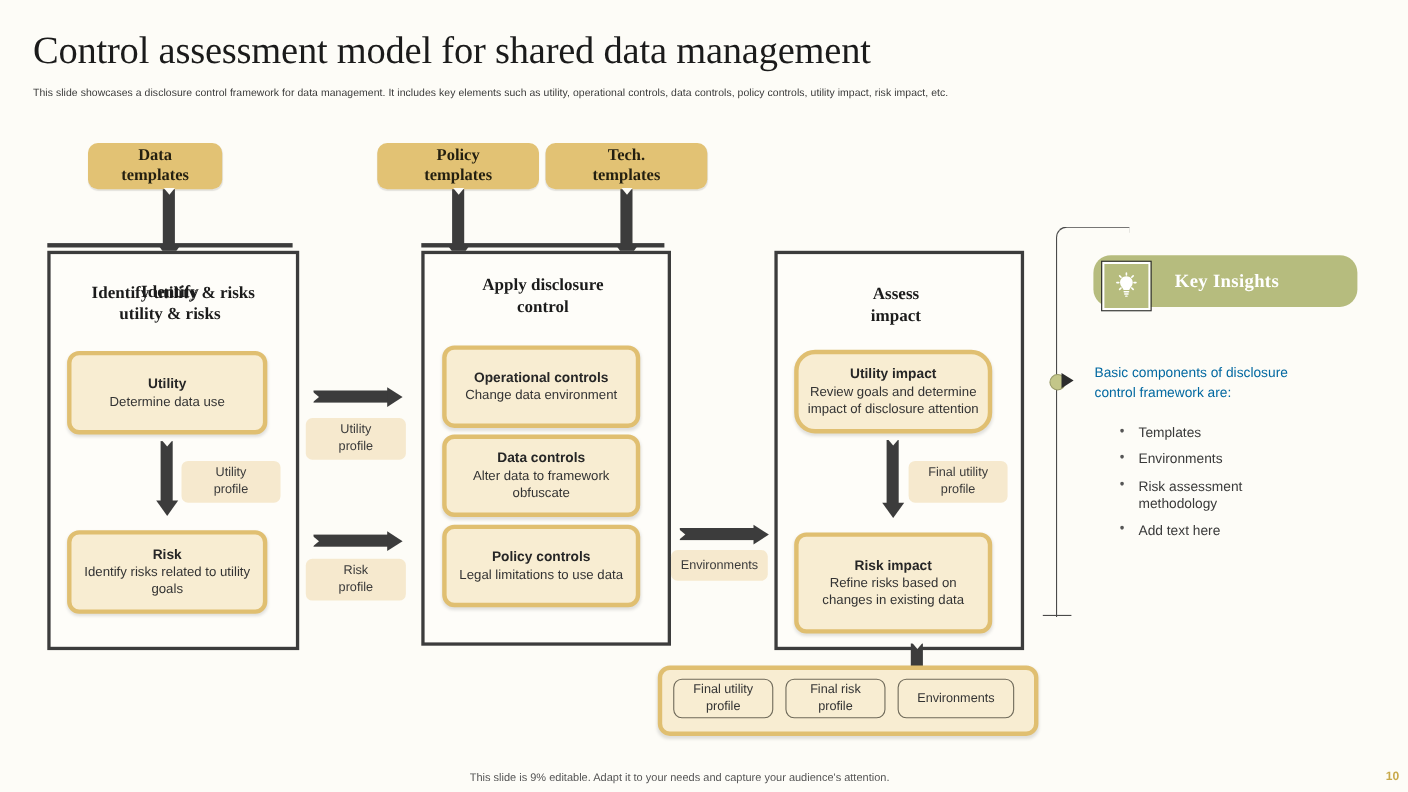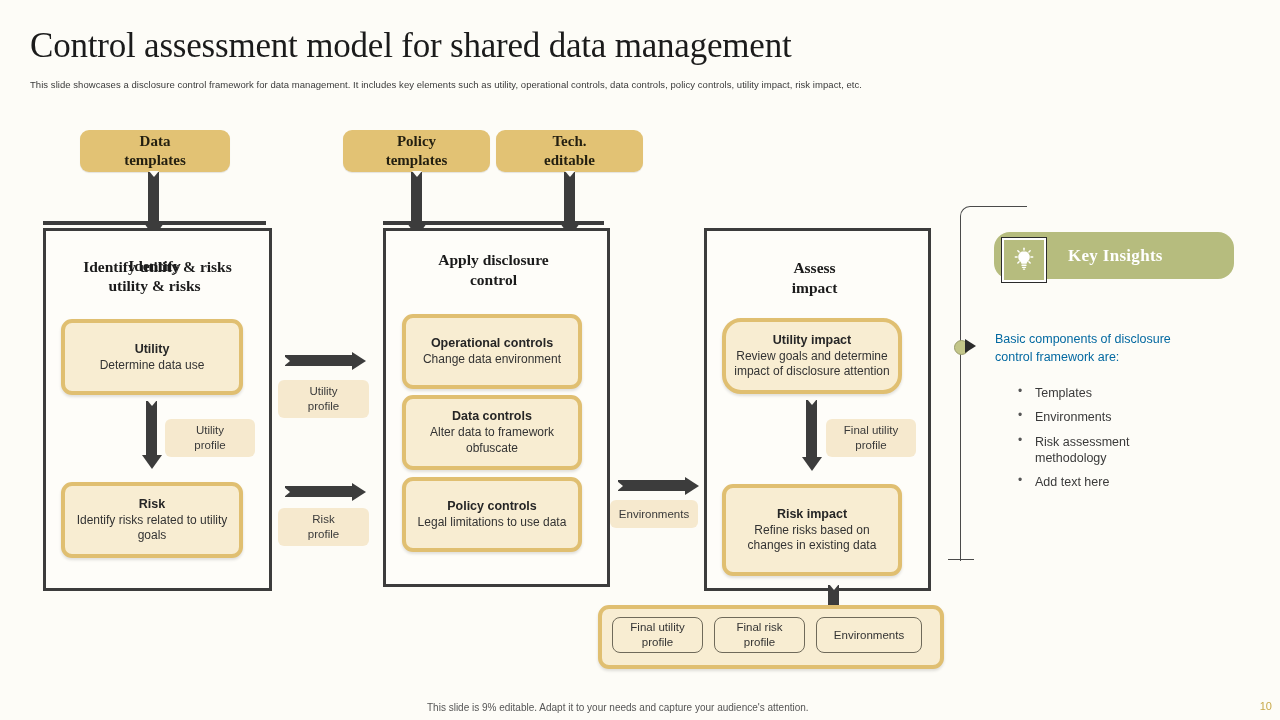--- a/index.html
+++ b/index.html
@@ -283,43 +283,43 @@
   .footer-note {
     position: absolute;
     left: 427px; top: 702px;
     font-size: 10px;
     color: #555;
   }
   .page-num {
     position: absolute;
     right: 8px; top: 700px;
     font-size: 11px;
-    font-weight: normal;
+    font-weight: bold;
     color: #C8A94B;
   }
 </style>
 </head>
 <body>
 
 <div class="slide">
 
   <div class="title">Control assessment model for shared data management</div>
   <div class="subtitle">This slide showcases a disclosure control framework for data management. It includes key elements such as utility, operational controls, data controls, policy controls, utility impact, risk impact, etc.</div>
 
-  <div class="tmpl" style="left:80px; top:130px; width:150px; height:42px;">
+  <div class="tmpl" style="left:80px; top:130px; width:122px; height:42px;">
     <span style="white-space:pre-line">Data
 templates</span>
   </div>
   <div class="tmpl" style="left:343px; top:130px; width:147px; height:42px;">
     <span style="white-space:pre-line">Policy
 templates</span>
   </div>
   <div class="tmpl" style="left:496px; top:130px; width:147px; height:42px;">
     <span style="white-space:pre-line">Tech.
-editable</span>
+templates</span>
   </div>
 
   <div class="v-arrow" style="left:148px; top:172px; width:11px; height:52px;"></div>
   <div class="conn-line" style="left:43px; top:221px; width:223px; height:4px;"></div>
 
   <div class="v-arrow" style="left:411px; top:172px; width:11px; height:52px;"></div>
   <div class="v-arrow" style="left:564px; top:172px; width:11px; height:52px;"></div>
   <div class="conn-line" style="left:383px; top:221px; width:221px; height:4px;"></div>
 
   <div class="stage" style="left:43px; top:228px; width:223px; height:357px;">

